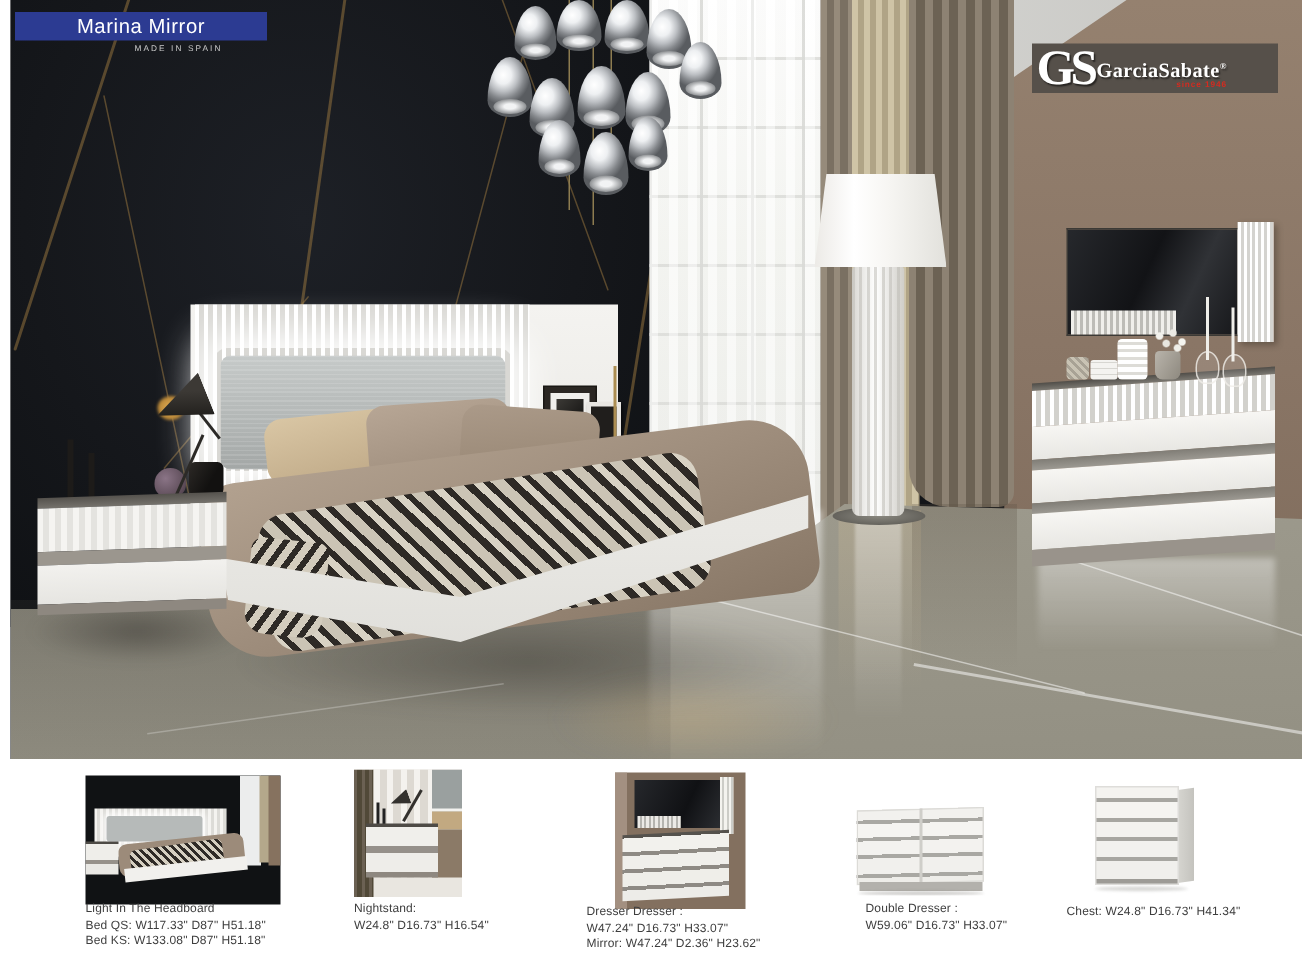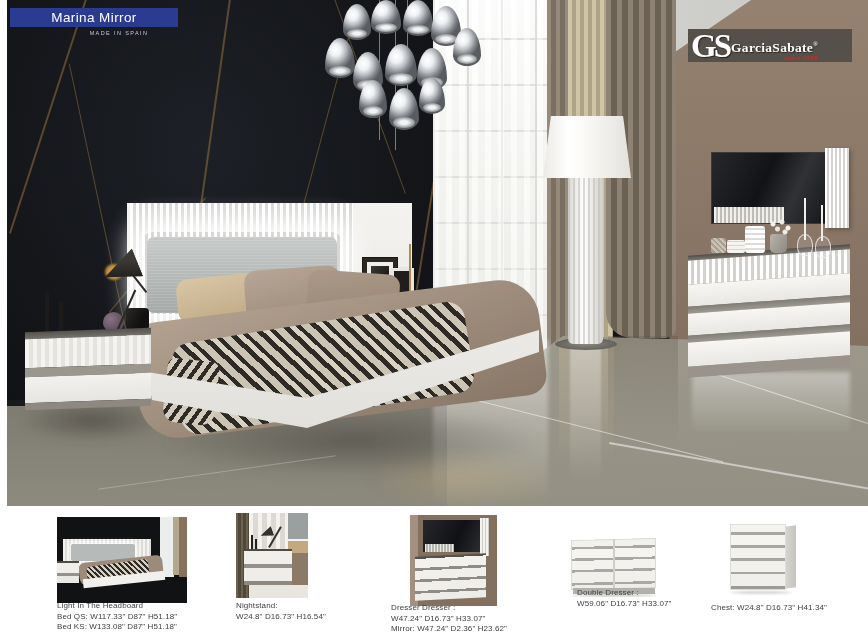--- a/index.html
+++ b/index.html
@@ -440,19 +440,19 @@
 </div>
 <div class="cap" style="left:236px;top:601px">
   <div>Nightstand:</div>
   <div>W24.8" D16.73" H16.54"</div>
 </div>
 <div class="cap" style="left:391px;top:603px">
   <div>Dresser Dresser :</div>
   <div>W47.24" D16.73" H33.07"</div>
   <div>Mirror: W47.24" D2.36" H23.62"</div>
 </div>
-<div class="cap" style="left:577px;top:588px">
+<div class="cap" style="left:577px;top:601px">
   <div>Double Dresser :</div>
   <div>W59.06" D16.73" H33.07"</div>
 </div>
 <div class="cap" style="left:711px;top:603px">
   <div>Chest: W24.8" D16.73" H41.34"</div>
 </div>
 
 </body></html>

